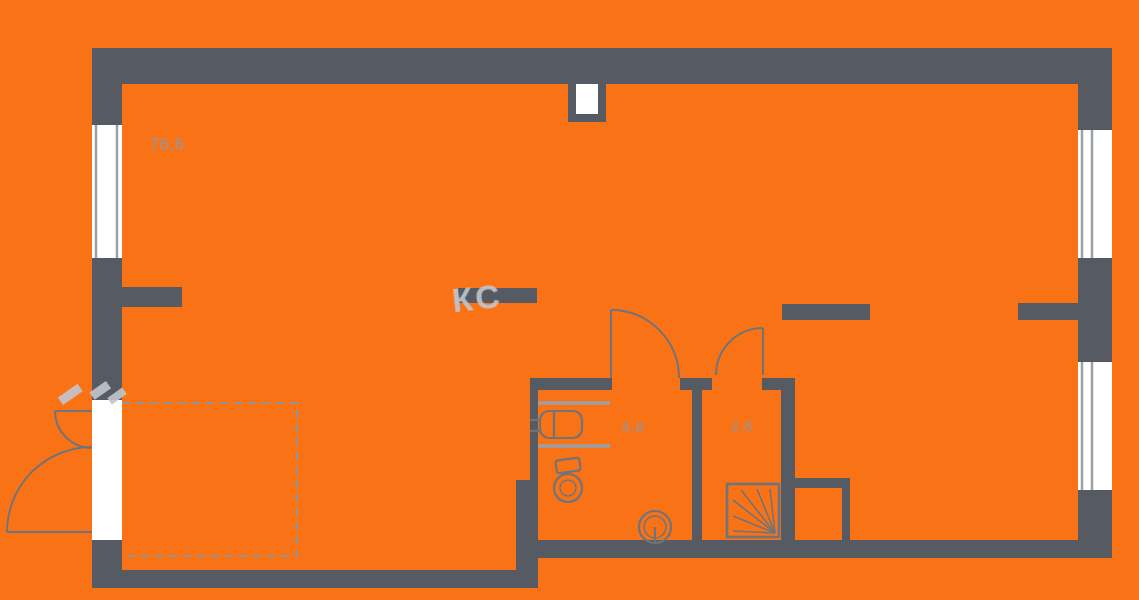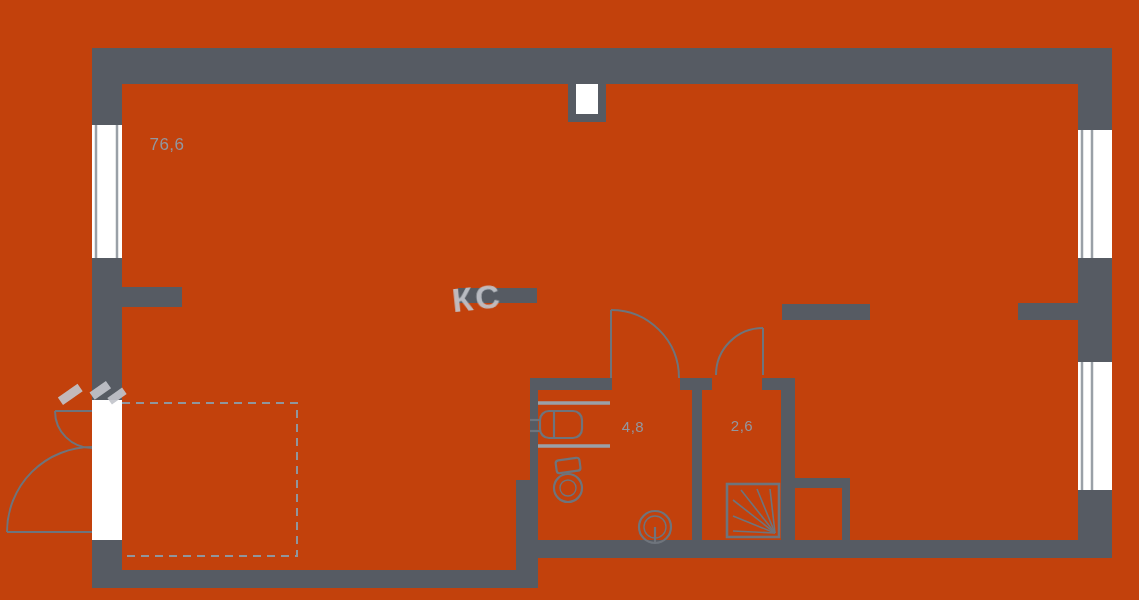--- a/index.html
+++ b/index.html
@@ -1,16 +1,16 @@
 <!DOCTYPE html>
 <html><head>
 <meta charset="utf-8">
 <style>
   html,body{margin:0;padding:0;background:#ffffff;}
-  #canvas{position:relative;width:1139px;height:600px;background:#c2410c;overflow:hidden;}
+  #canvas{position:relative;width:1139px;height:600px;background:#f97316;overflow:hidden;}
   svg{position:absolute;left:0;top:0;}
   text{font-family:"Liberation Sans","DejaVu Sans",sans-serif;}
   .room-label{letter-spacing:0.5px;}
 </style>
 </head>
 <body>
 
 <div id="canvas">
 <svg width="1139" height="600" viewBox="0 0 1139 600">
 

